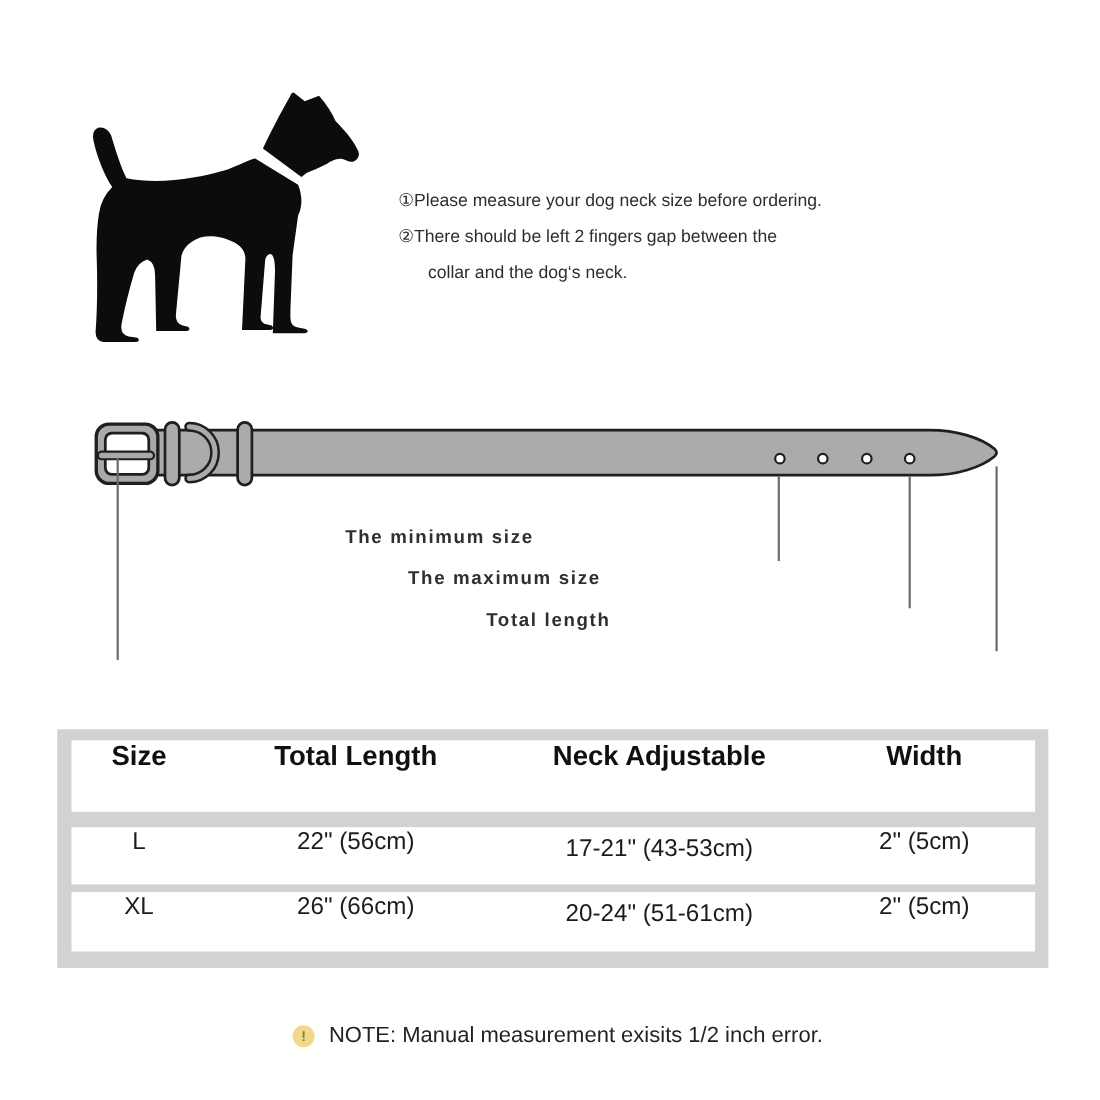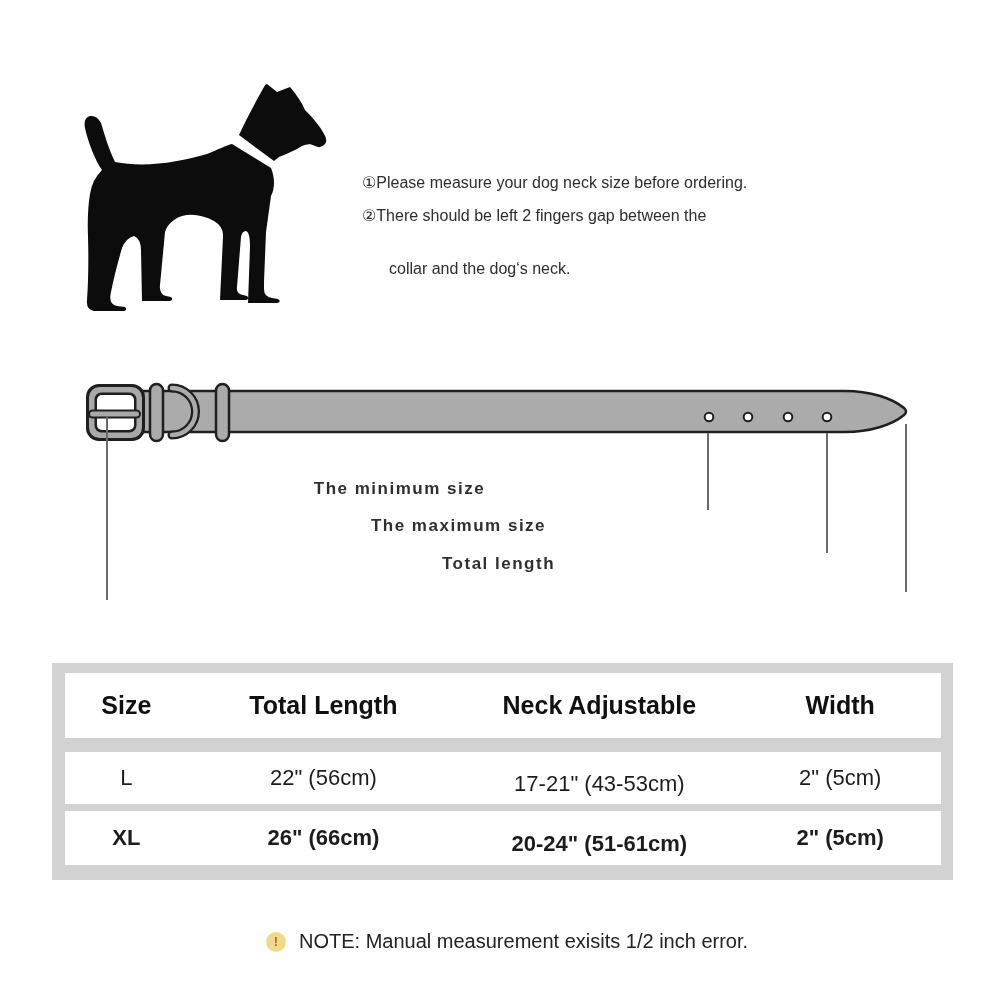--- a/index.html
+++ b/index.html
@@ -7,21 +7,21 @@
     position:relative;width:1000px;height:1000px;background:#ffffff;
     font-family:"Liberation Sans",sans-serif;overflow:hidden;color:#1a1a1a;
   }
   
   .dog-svg{position:absolute;left:75px;top:82px;width:260px;height:240px;}
   
   .instructions{
     position:absolute;left:362px;top:166px;width:600px;
     font-size:16px;line-height:33px;color:#2d2d2d;
   }
-  .instructions .indent{padding-left:27px;margin-top:20px;}
+  .instructions .indent{padding-left:27px;}
   
   .collar-svg{position:absolute;left:80px;top:378px;width:835px;height:70px;}
   
   .vline{position:absolute;width:2px;background:#6b6b6b;}
   .v-left{left:106px;top:417px;height:183px;}
   .v-hole1{left:707px;top:433px;height:77px;}
   .v-hole4{left:826px;top:433px;height:120px;}
   .v-tip{left:905px;top:424px;height:168px;}
   .measure-row{
     position:absolute;height:22px;display:flex;align-items:center;flex-direction:column;
@@ -32,24 +32,24 @@
     color:#2f2f2f;white-space:nowrap;
   }
   .row-min{left:90px;top:477px;width:619px;}
   .row-max{left:90px;top:514px;width:737px;}
   .row-total{left:90px;top:552px;width:817px;}
   
   .size-table{
     position:absolute;left:52px;top:663px;width:901px;height:217px;
     background:#d2d2d2;box-sizing:border-box;padding:10px 12px 15px 13px;
   }
-  .t-row{background:#ffffff;display:flex;align-items:center;}
+  .t-row{background:#ffffff;display:flex;align-items:flex-start;}
   .t-head{height:65px;margin-bottom:14px;font-size:25px;font-weight:bold;color:#101010;}
   .t-data{height:52px;margin-bottom:7px;font-size:22px;color:#1c1c1c;}
-  .t-data:last-child{margin-bottom:0;height:54px;font-weight:bold;}
+  .t-data:last-child{margin-bottom:0;height:54px;}
   .t-cell{text-align:center;}
   .c-size{width:14%;}
   .c-total{width:31%;}
   .c-neck{width:32%;}
   .c-width{width:23%;}
   .t-data .c-neck{transform:translateY(6px);}
   
   .note{
     position:absolute;left:266px;top:930px;display:flex;align-items:center;gap:13px;
     font-size:20px;color:#222222;

